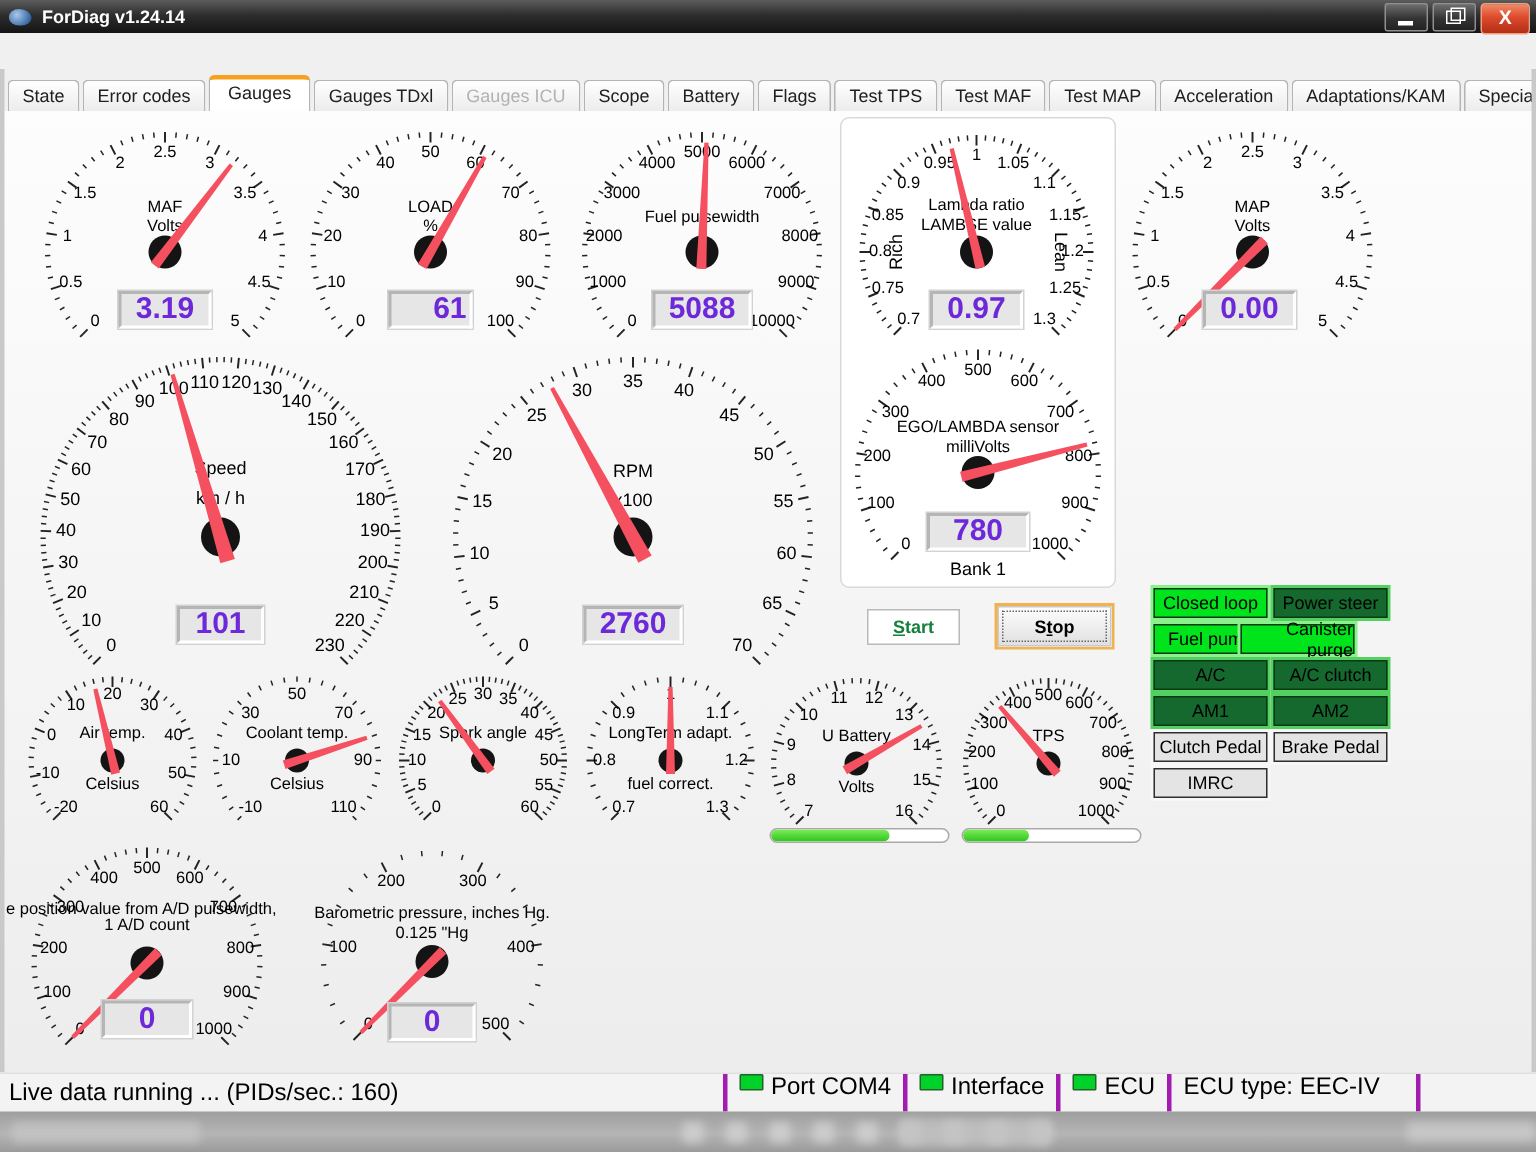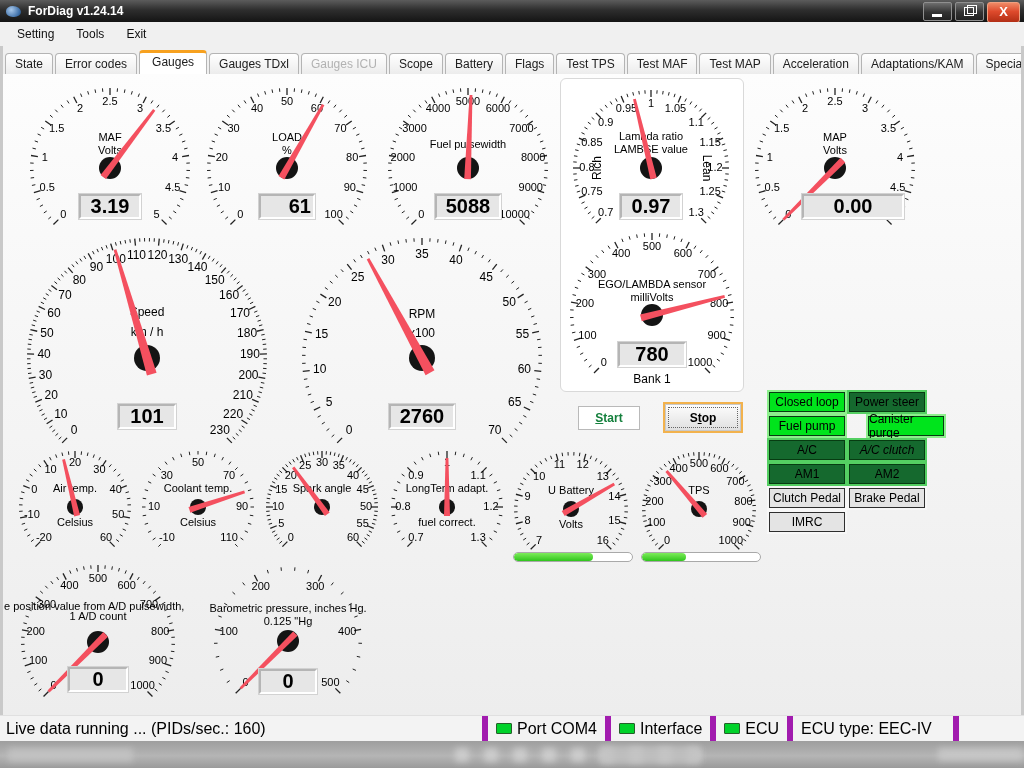--- a/index.html
+++ b/index.html
@@ -31,21 +31,21 @@
     border:1px solid #b4b4b4;border-bottom:none;border-radius:4px 4px 0 0;
     padding:3px 9px 3px;margin-right:2px;white-space:nowrap;}
   .tab.active{background:#fff;border-top:3px solid #f7a11f;padding:2px 12px 5px;position:relative;}
   .tab.disabled{color:#b2b2b2;}
   
   .content{position:absolute;left:0;top:74px;width:1024px;height:641px;
     background:linear-gradient(#fdfdfd,#ededed);overflow:hidden;}
   .side-border{position:absolute;top:46px;width:3px;height:669px;background:#c9c9c9;}
   .gauge-num{font-family:"Liberation Sans",sans-serif;}
   .vbox{position:absolute;background:#e6e6e6;text-align:center;font-weight:bold;font-size:20px;
-    height:21px;line-height:21px;color:#000000;
+    height:21px;line-height:21px;color:#6d28d9;
     border-top:2px solid #b5b5b5;border-left:2px solid #b5b5b5;
     border-bottom:2px solid #fff;border-right:2px solid #fff;box-shadow:0 0 0 1px #d2d2d2;}
   .gsub{position:absolute;text-align:center;font-size:12px;color:#000;}
   .gabs{position:absolute;font-size:11px;color:#000;white-space:nowrap;}
   .panel{position:absolute;background:#fff;border:1px solid #d9d9d9;border-radius:6px;}
   
   .btn{position:absolute;font-family:"Liberation Sans",sans-serif;font-weight:bold;font-size:12px;}
   .btn.start{background:#fff;border:1px solid #b9b9b9;color:#15803d;}
   .btn.stop{background:linear-gradient(#fdfdfd,#e0e0e0);border:1px solid #c9c9c9;color:#000;
     box-shadow:0 0 0 2px #f2b24d;outline:1px dotted #666;outline-offset:-4px;}
@@ -55,21 +55,21 @@
   .ind.on{background:#00e41c;box-shadow:0 0 0 2px #8cf08c;}
   .ind.dim{background:#15692e;box-shadow:0 0 0 2px #54cf62;}
   .ind.off{background:#e4e4e4;border-color:#2e2e2e;box-shadow:0 0 0 2px #f7f7f7;}
   
   .pbar{position:absolute;height:8px;border:1px solid #a9a9a9;border-radius:5px;background:#fff;overflow:hidden;}
   .pfill{height:100%;background:linear-gradient(#7dec5a,#2fc51c);border-radius:4px;}
   
   .statusbar{position:absolute;left:0;top:715px;width:1024px;height:26px;background:#f3f3f3;
     border-top:1px solid #e0e0e0;display:flex;align-items:center;font-size:16px;color:#000;box-sizing:border-box;}
   .sb-msg{width:482px;padding-left:6px;box-sizing:border-box;}
-  .sb-panel{height:100%;display:flex;align-items:center;gap:5px;border-left:6px solid #a21caf;
+  .sb-panel{height:100%;display:flex;align-items:flex-start;gap:5px;border-left:3px solid #a21caf;
     padding:0 8px;box-sizing:border-box;white-space:nowrap;}
   .led{width:14px;height:9px;background:#00d22a;border:1px solid #26602a;border-radius:1px;}
   
   .taskbar{position:absolute;left:0;top:741px;width:1024px;height:27px;
     background:linear-gradient(#9e9e9e,#b5b5b5 55%,#9a9a9a);}
   .blob{position:absolute;filter:blur(3px);opacity:.75;border-radius:2px;}
 </style>
 </head>
 <body>
 
@@ -83,25 +83,20 @@
           <div class="mingl"></div>
         </div>
       <div class="tbtn">
           <div class="rst1"></div>
           <div class="rst2"></div>
         </div>
       <div class="tbtn close">X</div>
     </div>
   </div>
 
-  <div class="menubar">
-      <div class="menu-item">Setting</div>
-      <div class="menu-item">Tools</div>
-      <div class="menu-item">Exit</div>
-    </div>
 
   <div class="tabbar">
       <div class="tab">State</div>
       <div class="tab">Error codes</div>
       <div class="tab active">Gauges</div>
       <div class="tab">Gauges TDxl</div>
       <div class="tab disabled">Gauges ICU</div>
       <div class="tab">Scope</div>
       <div class="tab">Battery</div>
       <div class="tab">Flags</div>
@@ -476,21 +471,21 @@
             <text x="139.39512162874652" y="47.20617334869677" text-anchor="middle" dominant-baseline="middle" font-size="11" class="gauge-num">3.5</text>
             <text x="151.1874304792791" y="75.67532530734476" text-anchor="middle" dominant-baseline="middle" font-size="11" class="gauge-num">4</text>
             <text x="148.76973007548014" y="106.39512162874652" text-anchor="middle" dominant-baseline="middle" font-size="11" class="gauge-num">4.5</text>
             <text x="132.66904755831214" y="132.66904755831212" text-anchor="middle" dominant-baseline="middle" font-size="11" class="gauge-num">5</text>
             <text x="86" y="59" text-anchor="middle" font-size="11">MAP</text>
             <text x="86" y="72" text-anchor="middle" font-size="11">Volts</text>
             <circle cx="86" cy="86" r="11" fill="#141414"></circle>
             <polygon points="82.64,97.2 89.36,97.2 87.4,13 84.6,13" fill="#f4505f" transform="rotate(-135 86 86)"></polygon>
           </svg>
         </div>
-        <div class="vbox" style="left: 802px; top: 120px; width: 58px; padding: 0px 20px;">0.00</div>
+        <div class="vbox" style="left: 802px; top: 120px; width: 58px; padding: 0px 0;">0.00</div>
         <div style="position: absolute; left: 21px; top: 158px; width: 252px; height: 252px;">
           <svg width="252" height="252" viewBox="0 0 252 252" style="position: absolute; left: 0px; top: 0px; pointer-events: none;">
             <line x1="41.14718625761428" y1="210.8528137423857" x2="46.09693372592011" y2="205.90306627407986" stroke="#222222" stroke-width="1.3"></line>
             <line x1="37.74235028220467" y1="207.3055180556089" x2="40.31653173230703" y2="204.9341071123203" stroke="#222222" stroke-width="1"></line>
             <line x1="34.485690410217146" y1="203.62171822567043" x2="37.15485777325247" y2="201.35775144408836" stroke="#222222" stroke-width="1"></line>
             <line x1="31.38267426028351" y1="199.80759899810033" x2="34.14234626102524" y2="197.65487736065575" stroke="#222222" stroke-width="1"></line>
             <line x1="28.438511498006974" y1="195.86956391216052" x2="31.28405491264843" y2="193.83170163138917" stroke="#222222" stroke-width="1"></line>
             <line x1="25.65814508943467" y1="191.8142245499182" x2="31.511419959217648" y2="187.975061451173" stroke="#222222" stroke-width="1.3"></line>
             <line x1="23.046243002293252" y1="187.64838943603593" x2="26.04906091472637" y2="185.85031141081822" stroke="#222222" stroke-width="1"></line>
             <line x1="20.607190368919902" y1="183.37905260691318" x2="23.681147316493067" y2="181.7054969058782" stroke="#222222" stroke-width="1"></line>
@@ -1276,23 +1271,23 @@
           </svg>
         </div>
         <div class="vbox" style="left: 259px; top: 595px; width: 50px; padding: 0px 2px;">0</div>
       </div>
     <button class="btn start" id="btn-start" style="left: 578px; top: 332px; width: 62px; height: 24px;"><u>S</u>tart</button>
     <button class="btn stop" id="btn-stop" style="left: 665px; top: 330px; width: 76px; height: 27px;">S<u>t</u>op</button>
     <div id="indicator-layer">
         <div class="ind on" style="left: 769px; top: 318px; width: 76px; height: 20px;">Closed loop</div>
         <div class="ind dim" style="left: 849px; top: 318px; width: 76px; height: 20px;">Power steer</div>
         <div class="ind on" style="left: 769px; top: 342px; width: 76px; height: 20px;">Fuel pump</div>
-        <div class="ind on" style="left: 868px; top: 342px; width: 76px; height: 20px;">Canister purge</div>
+        <div class="ind on" style="left: 827px; top: 342px; width: 76px; height: 20px; text-align: right;">Canister purge</div>
         <div class="ind dim" style="left: 769px; top: 366px; width: 76px; height: 20px;">A/C</div>
-        <div class="ind dim" style="left: 849px; top: 366px; width: 76px; height: 20px; font-style: italic;">A/C clutch</div>
+        <div class="ind dim" style="left: 849px; top: 366px; width: 76px; height: 20px;">A/C clutch</div>
         <div class="ind dim" style="left: 769px; top: 390px; width: 76px; height: 20px;">AM1</div>
         <div class="ind dim" style="left: 849px; top: 390px; width: 76px; height: 20px;">AM2</div>
         <div class="ind off" style="left: 769px; top: 414px; width: 76px; height: 20px;">Clutch Pedal</div>
         <div class="ind off" style="left: 849px; top: 414px; width: 76px; height: 20px;">Brake Pedal</div>
         <div class="ind off" style="left: 769px; top: 438px; width: 76px; height: 20px;">IMRC</div>
       </div>
     <div id="pbar-layer">
         <div class="pbar" style="left: 513px; top: 478px; width: 118px;">
           <div class="pfill" style="width: 67%;"></div>
         </div>

